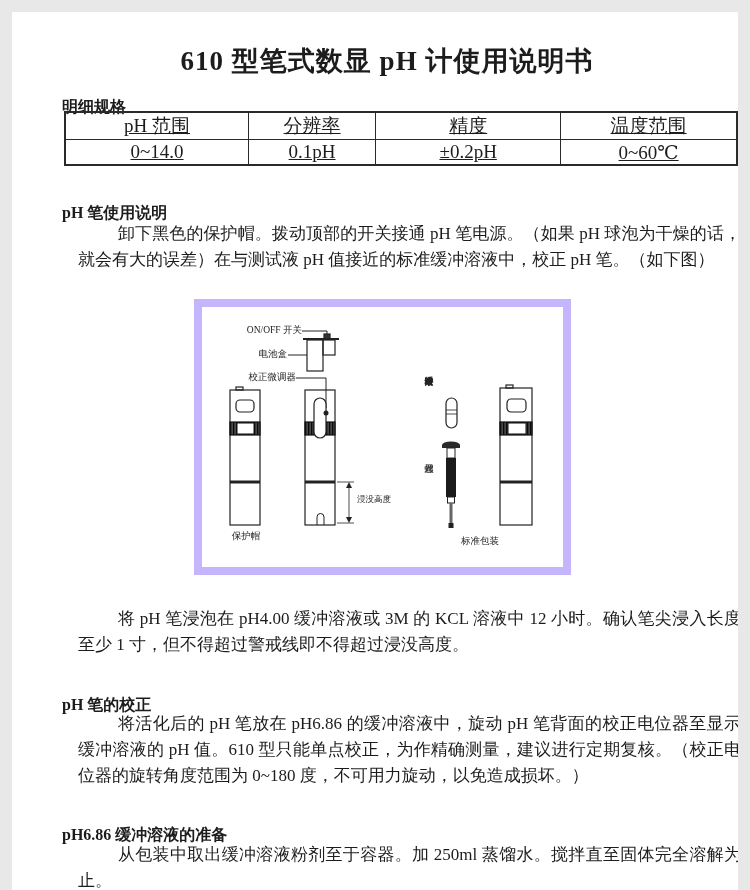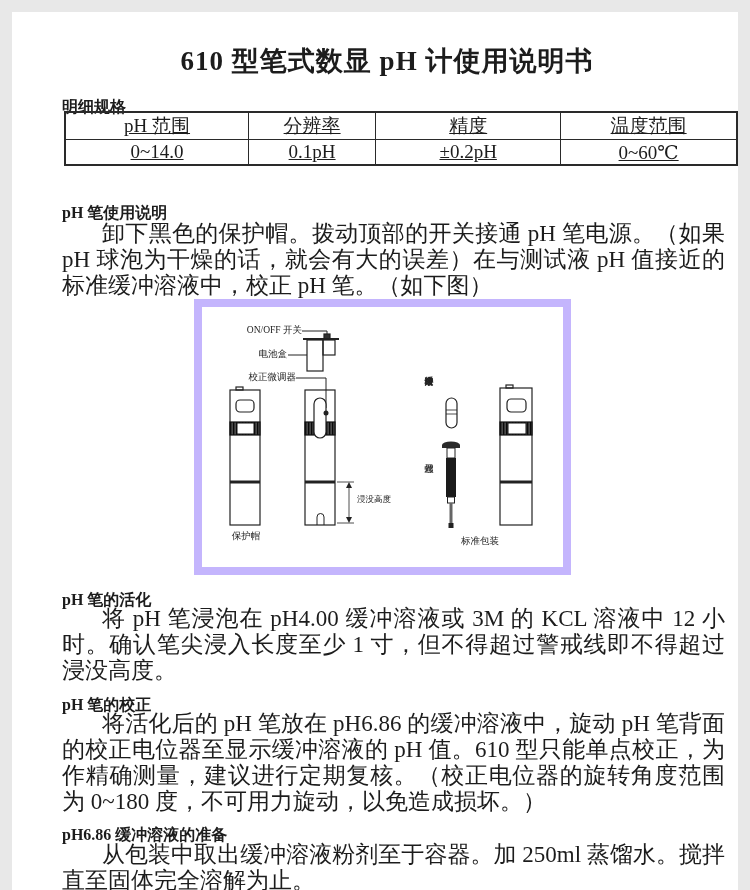--- a/index.html
+++ b/index.html
@@ -14,21 +14,21 @@
   }
   .heading{
     position:absolute;left:50px;font-size:16px;font-weight:bold;white-space:nowrap;
   }
   .h-spec{top:72px;}
   .h-usage{top:178px;}
   .h-act{top:565px;}
   .h-cal{top:670px;}
   .h-buf{top:800px;}
   .para{
-    position:absolute;left:50px;width:663px;font-size:23px;line-height:26px;
+    position:absolute;left:66px;width:663px;font-size:17px;line-height:26px;
     text-align:justify;text-indent:40px;margin:0;
   }
   .p-usage{top:209px;}
   .p-act{top:594px;}
   .p-cal{top:699px;}
   .p-buf{top:830px;}
   table.spec{
     position:absolute;top:99px;left:52px;width:674px;
     border-collapse:collapse;table-layout:fixed;text-decoration:underline;
   }
@@ -152,21 +152,20 @@
     <div class="dlabel r lbl-switch">ON/OFF 开关</div>
     <div class="dlabel r lbl-battery">电池盒</div>
     <div class="dlabel r lbl-trimmer">校正微调器</div>
     <div class="dlabel lbl-cap">保护帽</div>
     <div class="dlabel lbl-immersion">浸没高度</div>
     <div class="dlabel v lbl-powder">缓冲溶液粉料小盒</div>
     <div class="dlabel v lbl-screwdriver">螺丝刀</div>
     <div class="dlabel lbl-package">标准包装</div>
   </div>
 
-  <h2 class="heading h-act">pH 笔的活化</h2>
   <p class="para p-act">将 pH 笔浸泡在 pH4.00 缓冲溶液或 3M 的 KCL 溶液中 12 小时。确认笔尖浸入长度至少 1 寸，但不得超过警戒线即不得超过浸没高度。</p>
 
   <h2 class="heading h-cal">pH 笔的校正</h2>
   <p class="para p-cal">将活化后的 pH 笔放在 pH6.86 的缓冲溶液中，旋动 pH 笔背面的校正电位器至显示缓冲溶液的 pH 值。610 型只能单点校正，为作精确测量，建议进行定期复核。（校正电位器的旋转角度范围为 0~180 度，不可用力旋动，以免造成损坏。）</p>
 
   <h2 class="heading h-buf">pH6.86 缓冲溶液的准备</h2>
   <p class="para p-buf">从包装中取出缓冲溶液粉剂至于容器。加 250ml 蒸馏水。搅拌直至固体完全溶解为止。</p>
 
 </div>
 

